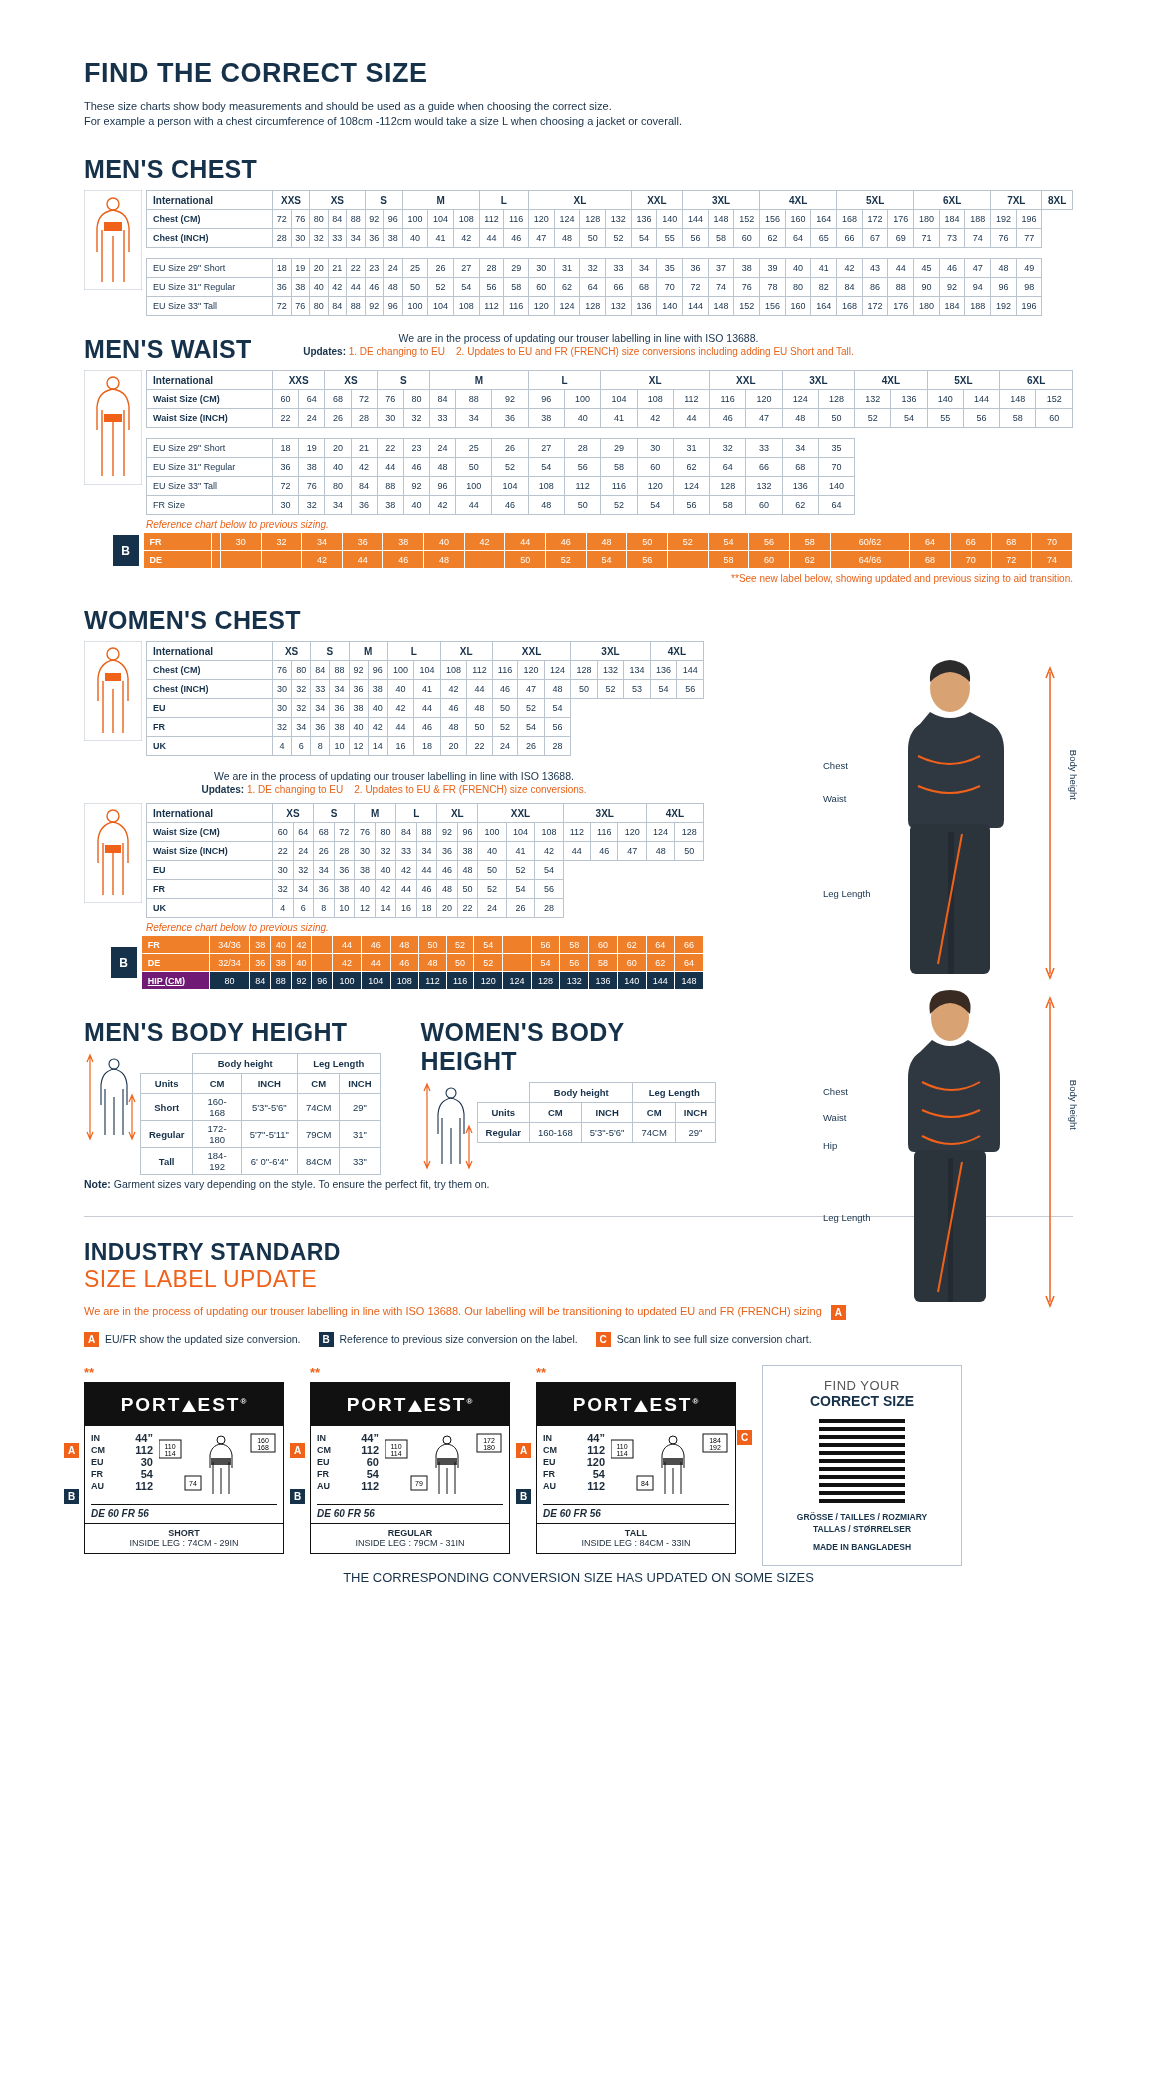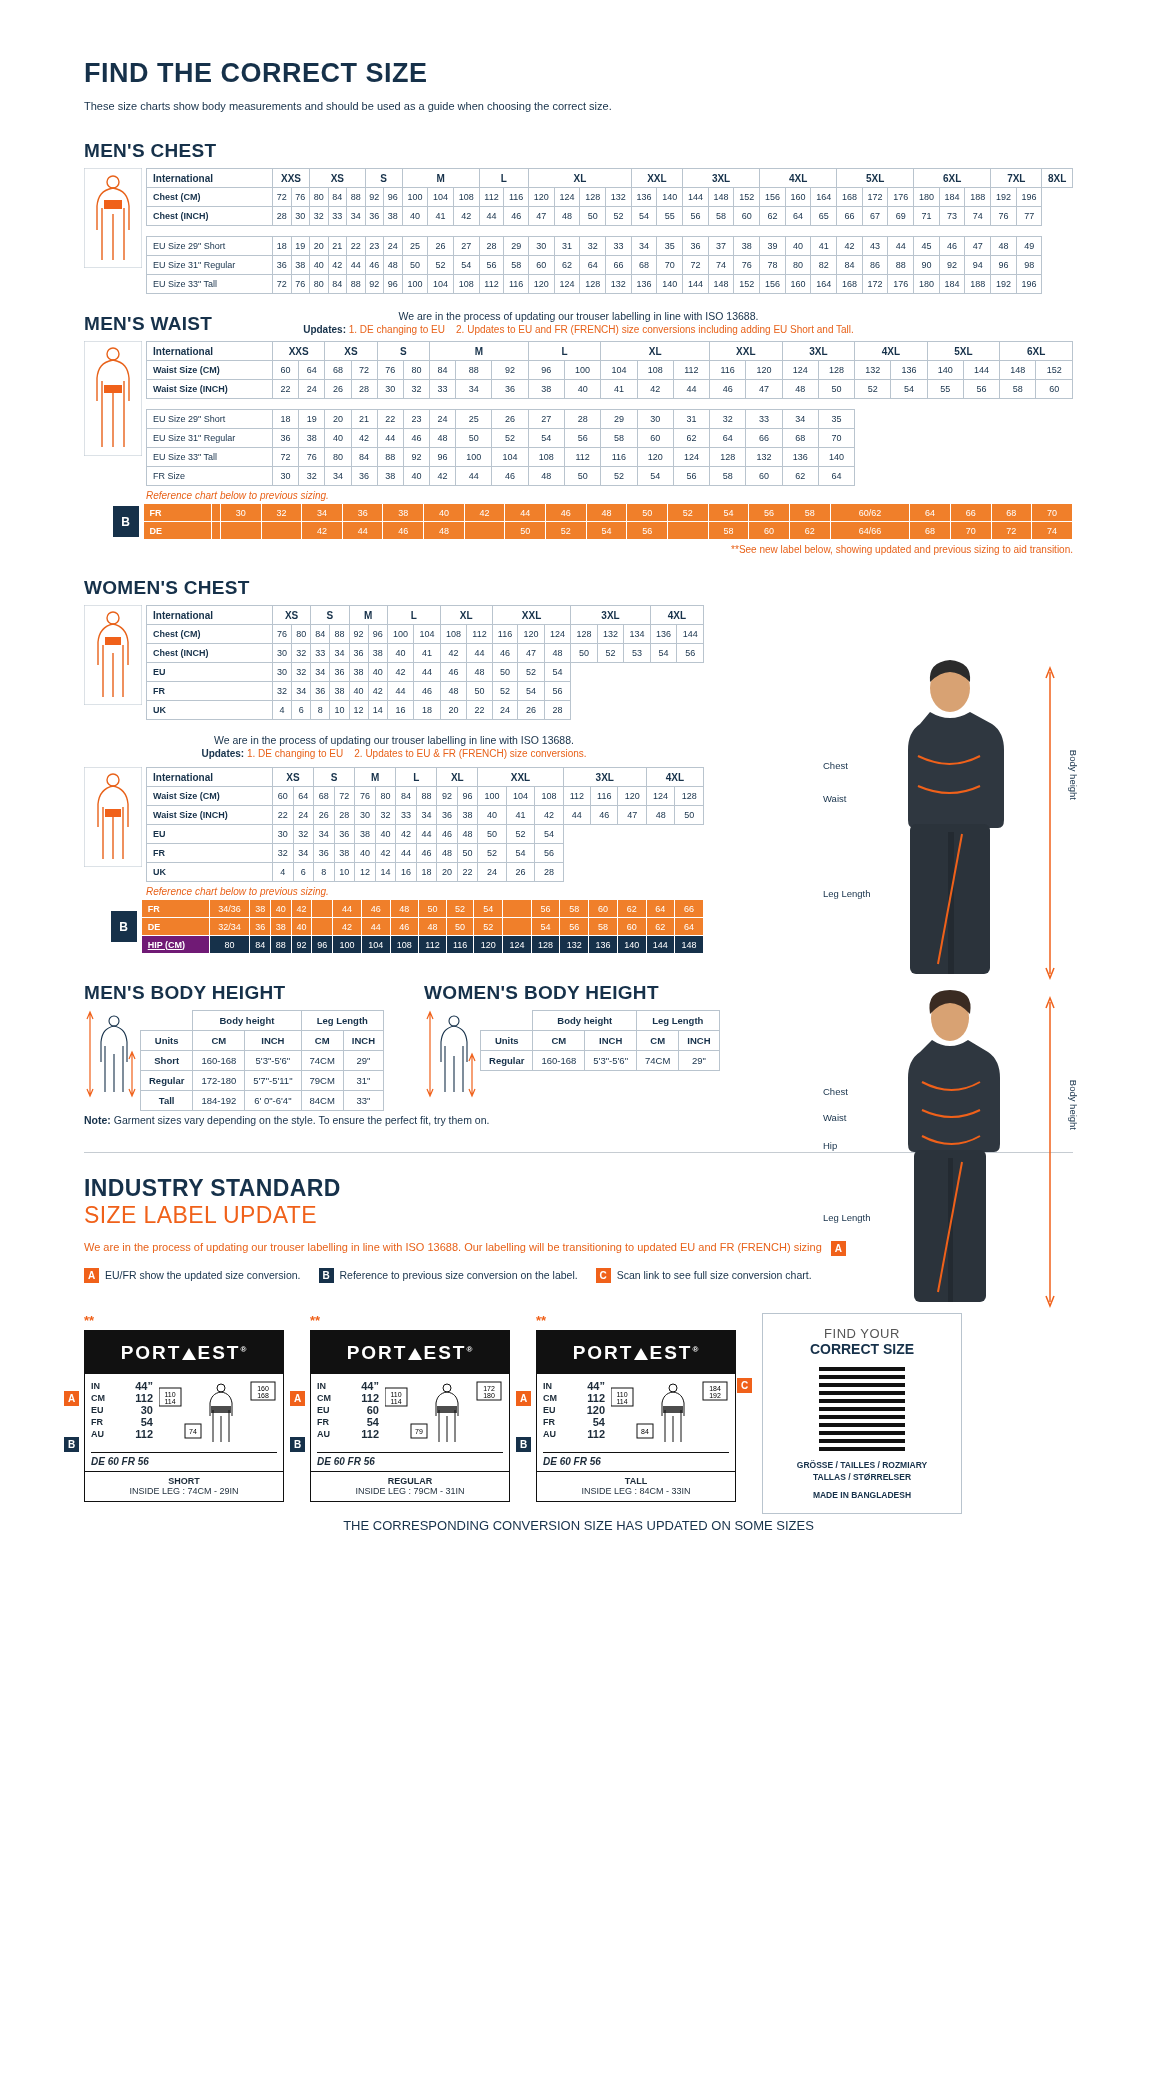--- a/index.html
+++ b/index.html
@@ -1,20 +1,20 @@
 <!DOCTYPE html>
 <html><head>
 <meta charset="utf-8">
 <style>
   html,body{margin:0;padding:0;background:#ffffff;}
   body{width:1157px;min-height:2076px;font-family:"Liberation Sans",sans-serif;color:#1c2b39;}
   .page{position:relative;width:1157px;min-height:2076px;box-sizing:border-box;padding:58px 84px 30px 84px;}
   h1.main{font-size:27px;letter-spacing:.5px;font-weight:bold;color:#16314a;margin:0 0 10px 0;}
   .intro{font-size:11px;line-height:15px;color:#16314a;margin-bottom:26px;}
-  .sec-title{font-size:19px;font-weight:bold;color:#16314a;letter-spacing:.3px;margin:0 0 6px 0;}
+  .sec-title{font-size:25px;font-weight:bold;color:#16314a;letter-spacing:.3px;margin:0 0 6px 0;}
   .row-flex{display:flex;align-items:flex-start;}
   .figure{width:58px;flex:0 0 58px;margin-right:4px;}
   .tbl{border-collapse:collapse;font-size:9px;width:100%;}
   .tbl th,.tbl td{border:1px solid #b9c4ce;text-align:center;padding:2px 1px;height:14px;font-weight:normal;color:#16314a;white-space:nowrap;}
   .tbl th{font-weight:bold;font-size:10px;}
   .tbl td.lbl{text-align:left;padding-left:6px;font-weight:bold;width:118px;}
   .tbl td.lbl-n{text-align:left;padding-left:6px;width:118px;}
   .tbl tr.spacer td{border-left:1px solid #b9c4ce;border-right:1px solid #b9c4ce;border-top:none;border-bottom:none;height:6px;}
   .tbl tr.spacer td.blank{border:none;}
   .note{font-size:10.5px;color:#16314a;text-align:center;margin:6px 0 2px 0;}
@@ -24,21 +24,21 @@
   .orange-tbl{border-collapse:collapse;width:100%;font-size:9px;}
   .orange-tbl td{border:1px solid #ffffff;background:#f07f2a;color:#ffffff;text-align:center;height:15px;padding:1px 1px;white-space:nowrap;}
   .orange-tbl td.lbl{text-align:left;padding-left:6px;font-weight:bold;width:60px;}
   .badge-b{width:26px;height:31px;background:#16314a;color:#fff;font-weight:bold;font-size:12px;display:flex;align-items:center;justify-content:center;}
   .seealso{font-size:10px;color:#e8621a;text-align:right;margin-top:4px;}
   .models{position:absolute;right:84px;}
   hr.div{border:none;border-top:1px solid #c6ccd2;margin:26px 0 22px 0;}
   h2.ind{font-size:23px;font-weight:bold;color:#16314a;margin:0;letter-spacing:.4px;}
   h2.ind2{font-size:23px;font-weight:normal;color:#f0611a;margin:0 0 12px 0;letter-spacing:.4px;}
   .isoline{font-size:11px;color:#e8621a;margin-bottom:12px;}
-  .keyrow{display:flex;gap:18px;font-size:10.5px;color:#16314a;align-items:center;margin-bottom:30px;}
+  .keyrow{display:flex;gap:18px;font-size:10.5px;color:#16314a;align-items:center;margin-bottom:18px;}
   .keybox{width:15px;height:15px;display:inline-flex;align-items:center;justify-content:center;color:#fff;font-weight:bold;font-size:10px;margin-right:6px;}
   .kb-or{background:#f0611a;}
   .kb-dk{background:#16314a;}
   .labels-row{display:flex;gap:26px;align-items:flex-start;}
   .label-card{width:200px;}
   .stars{color:#f0611a;font-size:13px;font-weight:bold;margin-bottom:2px;}
   .brandbar{background:#111;color:#fff;text-align:center;padding:12px 0 10px 0;font-size:19px;font-weight:bold;letter-spacing:1px;position:relative;}
   .labelbody{border:1px solid #111;border-top:none;padding:6px 6px 4px 6px;font-size:9px;}
   .sizegrid{display:flex;}
   .sizegrid .col1{width:76px;text-align:center;}
@@ -65,20 +65,21 @@
   .mcap{position:absolute;font-size:9.5px;color:#16314a;}
 </style>
 </head>
 <body>
 
 <div class="page">
 
   <h1 class="main">FIND THE CORRECT SIZE</h1>
   <div class="intro">
     <div>These size charts show body measurements and should be used as a guide when choosing the correct size.</div>
+    <div>For example a person with a chest circumference of 108cm -112cm would take a size L when choosing a jacket or coverall.</div>
   </div>
 
   <div class="sec-title">MEN'S CHEST</div>
   <div class="row-flex">
     <div class="figure">
       <svg width="58" height="100" viewBox="0 0 58 100">
         <rect x="0" y="0" width="58" height="100" fill="none" stroke="#b9c4ce"></rect>
         <g fill="none" stroke="#e8621a" stroke-width="1.4">
           <circle cx="29" cy="14" r="6"></circle>
           <path d="M29 20 C18 22,14 28,13 38 L13 62 M29 20 C40 22,44 28,45 38 L45 62"></path>

